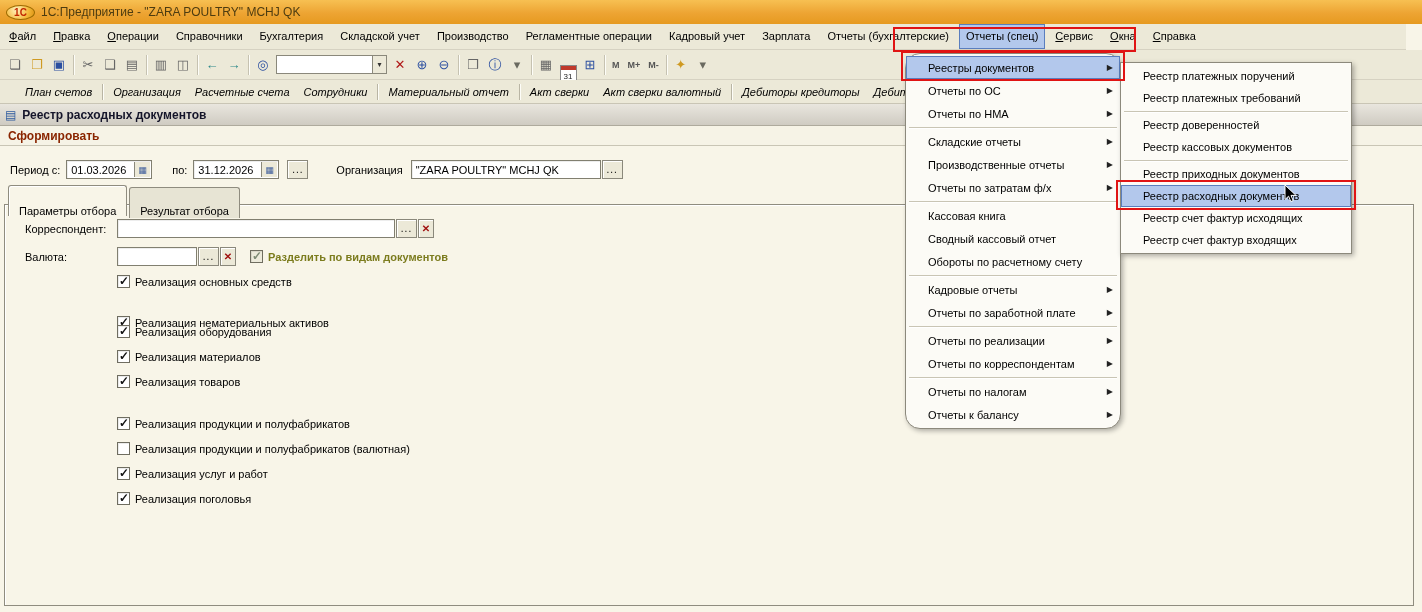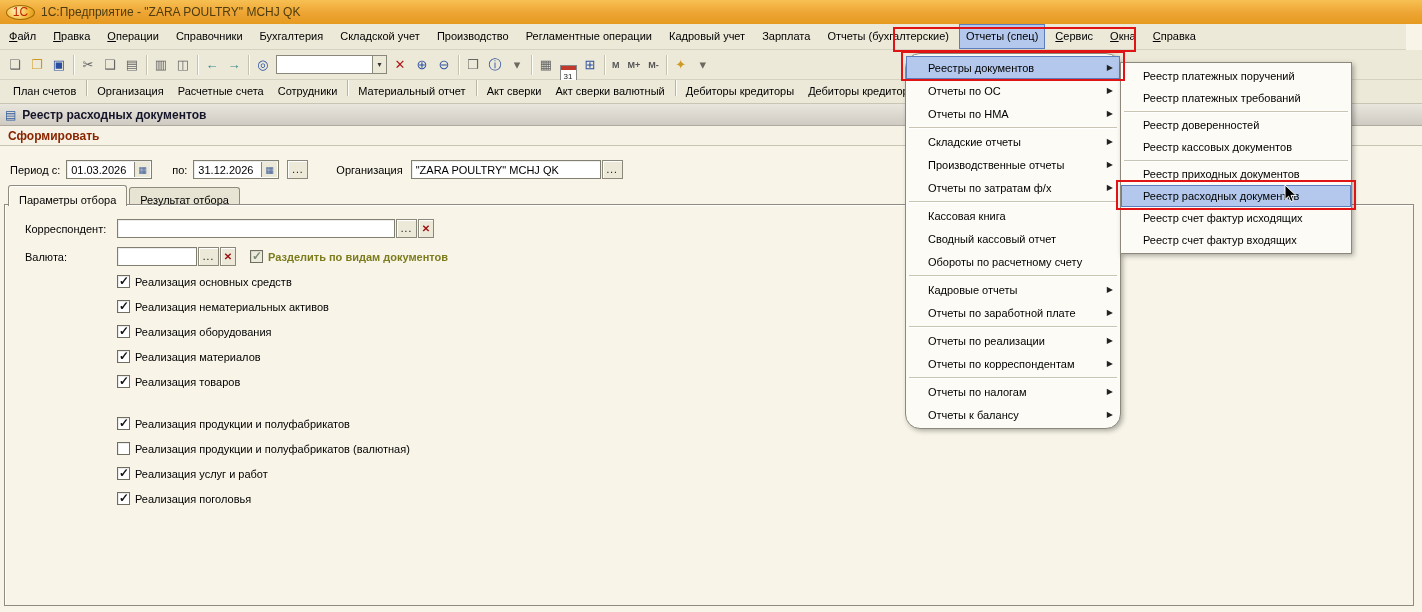--- a/index.html
+++ b/index.html
@@ -10,21 +10,21 @@
     background: #f8f5e8;
   }
   .abs { position: absolute; }
 
   
   #titlebar { left:0; right:0; top:0; height:24px;
     background: linear-gradient(180deg,#f7c052 0%,#eda433 55%,#e69a20 100%);
     display:flex; align-items:center; gap:6px; padding:0 6px; }
   .app-icon { width:29px; height:15px; border-radius:50%;
     background: radial-gradient(circle at 35% 30%, #fff3c0, #f5b93a 60%, #d98f10);
-    border:1px solid #9c6b00; color:#c22700; font-size:12px; font-weight:normal;
+    border:1px solid #9c6b00; color:#c22700; font-size:10px; font-weight:bold;
     display:flex; align-items:center; justify-content:center; }
   #title-text { color:#4d3c10; font-size:12px; }
 
   
   #menubar { left:0; right:16px; top:24px; height:26px; background:#ece9d8;
     border-bottom:1px solid #d6d2c2; white-space:nowrap; padding-left:2px; }
   .menu-item { display:inline-block; line-height:25px; padding:0 7px; font-size:11px; }
   .menu-item.hk::first-letter { text-decoration: underline; }
   .menu-item.selected { background:#b3c8ec; box-shadow: inset 0 0 0 1px #5a7ebe; }
 
@@ -43,21 +43,21 @@
   .tcombo .drop { width:15px; height:19px; background:#ece9d8; border:1px solid #8a887b;
     display:flex; align-items:center; justify-content:center; font-size:8px; color:#333; }
   .cal { width:17px; height:17px; background:#fff; border:1px solid #888; position:relative;
     display:flex; align-items:flex-end; justify-content:center; font-size:8px; color:#222;margin-top:17px; }
   .cal::before { content:""; position:absolute; top:0; left:0; right:0; height:4px; background:#c0392b; }
   .mbtn { font-size:9px; font-weight:bold; color:#555; height:22px; padding:0 4px;
     display:flex; align-items:center; }
 
   
   #quickbar { left:0; right:0; top:80px; height:24px; background:#ece9d8;
-    border-bottom:1px solid #c9c5b5; display:flex; align-items:flex-start; padding-left:6px; }
+    border-bottom:1px solid #c9c5b5; display:flex; align-items:center; padding-left:18px;font-style:italic; }
   .qbtn { padding:0 7px; line-height:22px; white-space:nowrap; }
   .qsep { width:1px; height:16px; background:#b9b5a4; box-shadow:1px 0 0 #fdfdf8; margin:0 3px; }
 
   
   #wintitle { left:0; right:0; top:104px; height:22px;
     background: linear-gradient(180deg,#e9e6de,#cfcbc2);
     border-bottom:1px solid #aeaa9d; display:flex; align-items:center; gap:6px; padding-left:5px; }
   .win-icon { color:#2d5a9e; font-size:12px; }
   #wintitle .t { font-weight:bold; font-size:12px; color:#15152a; }
 
@@ -75,21 +75,21 @@
     border-left:1px solid #8a887b; display:flex; align-items:center; justify-content:center;
     font-size:9px; color:#41609c; }
   .dots { width:21px; height:19px; background:#ece9d8; border:1px solid #8a887b;
     display:flex; align-items:center; justify-content:center; font-size:10px; letter-spacing:1px;
     box-shadow: inset 1px 1px 0 #fff; margin-left:1px; }
   .xbtn { width:16px; height:19px; background:#ece9d8; border:1px solid #8a887b;
     display:flex; align-items:center; justify-content:center; font-size:10px; font-weight:bold;
     color:#a01010; box-shadow: inset 1px 1px 0 #fff; margin-left:1px; }
 
   #tabs { position:absolute; top:39px; left:8px; display:flex; align-items:flex-start; }
-  .tab { height:17px; margin-top:2px; line-height:17px; padding:4px 10px; background:#e7e4d4;
+  .tab { height:17px; margin-top:2px; line-height:17px; padding:15px 10px; background:#e7e4d4;
     border:1px solid #8f8c7f; border-bottom:none; border-radius:3px 3px 0 0; margin-right:2px;
     position:relative; z-index:1; }
   .tab.active { height:21px; margin-top:0; line-height:20px; background:#f8f5e8; z-index:3;
     box-shadow: inset 1px 1px 0 #fff; }
   #tabframe { position:absolute; top:58px; left:4px; right:8px; bottom:6px;
     border:1px solid #8f8c7f; box-shadow: inset 1px 1px 0 #fff; z-index:0; }
 
   .cb { width:13px; height:13px; background:#fff; border:1px solid #6f6d60; position:relative;
     box-shadow: inset 1px 1px 0 rgba(0,0,0,.08); color:#111; flex:none; }
   .cb.on::after { content:"✓"; position:absolute; left:1px; top:-2px; font-size:12px; font-weight:bold; }
@@ -313,21 +313,21 @@
           <span>✕</span>
         </div>
       <span class="cb disabled on" style="margin-left:14px;"></span>
       <span class="split-label">Разделить по видам документов</span>
     </div>
 
     <div class="chk-item" style="top:70px;">
         <span class="cb on"></span>
         <span>Реализация основных средств</span>
       </div>
-    <div class="chk-item" style="top:95px;justify-content:flex-end;">
+    <div class="chk-item" style="top:111px;justify-content:flex-end;">
         <span class="cb on"></span>
         <span>Реализация нематериальных активов</span>
       </div>
     <div class="chk-item" style="top:120px;">
         <span class="cb on"></span>
         <span>Реализация оборудования</span>
       </div>
     <div class="chk-item" style="top:145px;">
         <span class="cb on"></span>
         <span>Реализация материалов</span>

